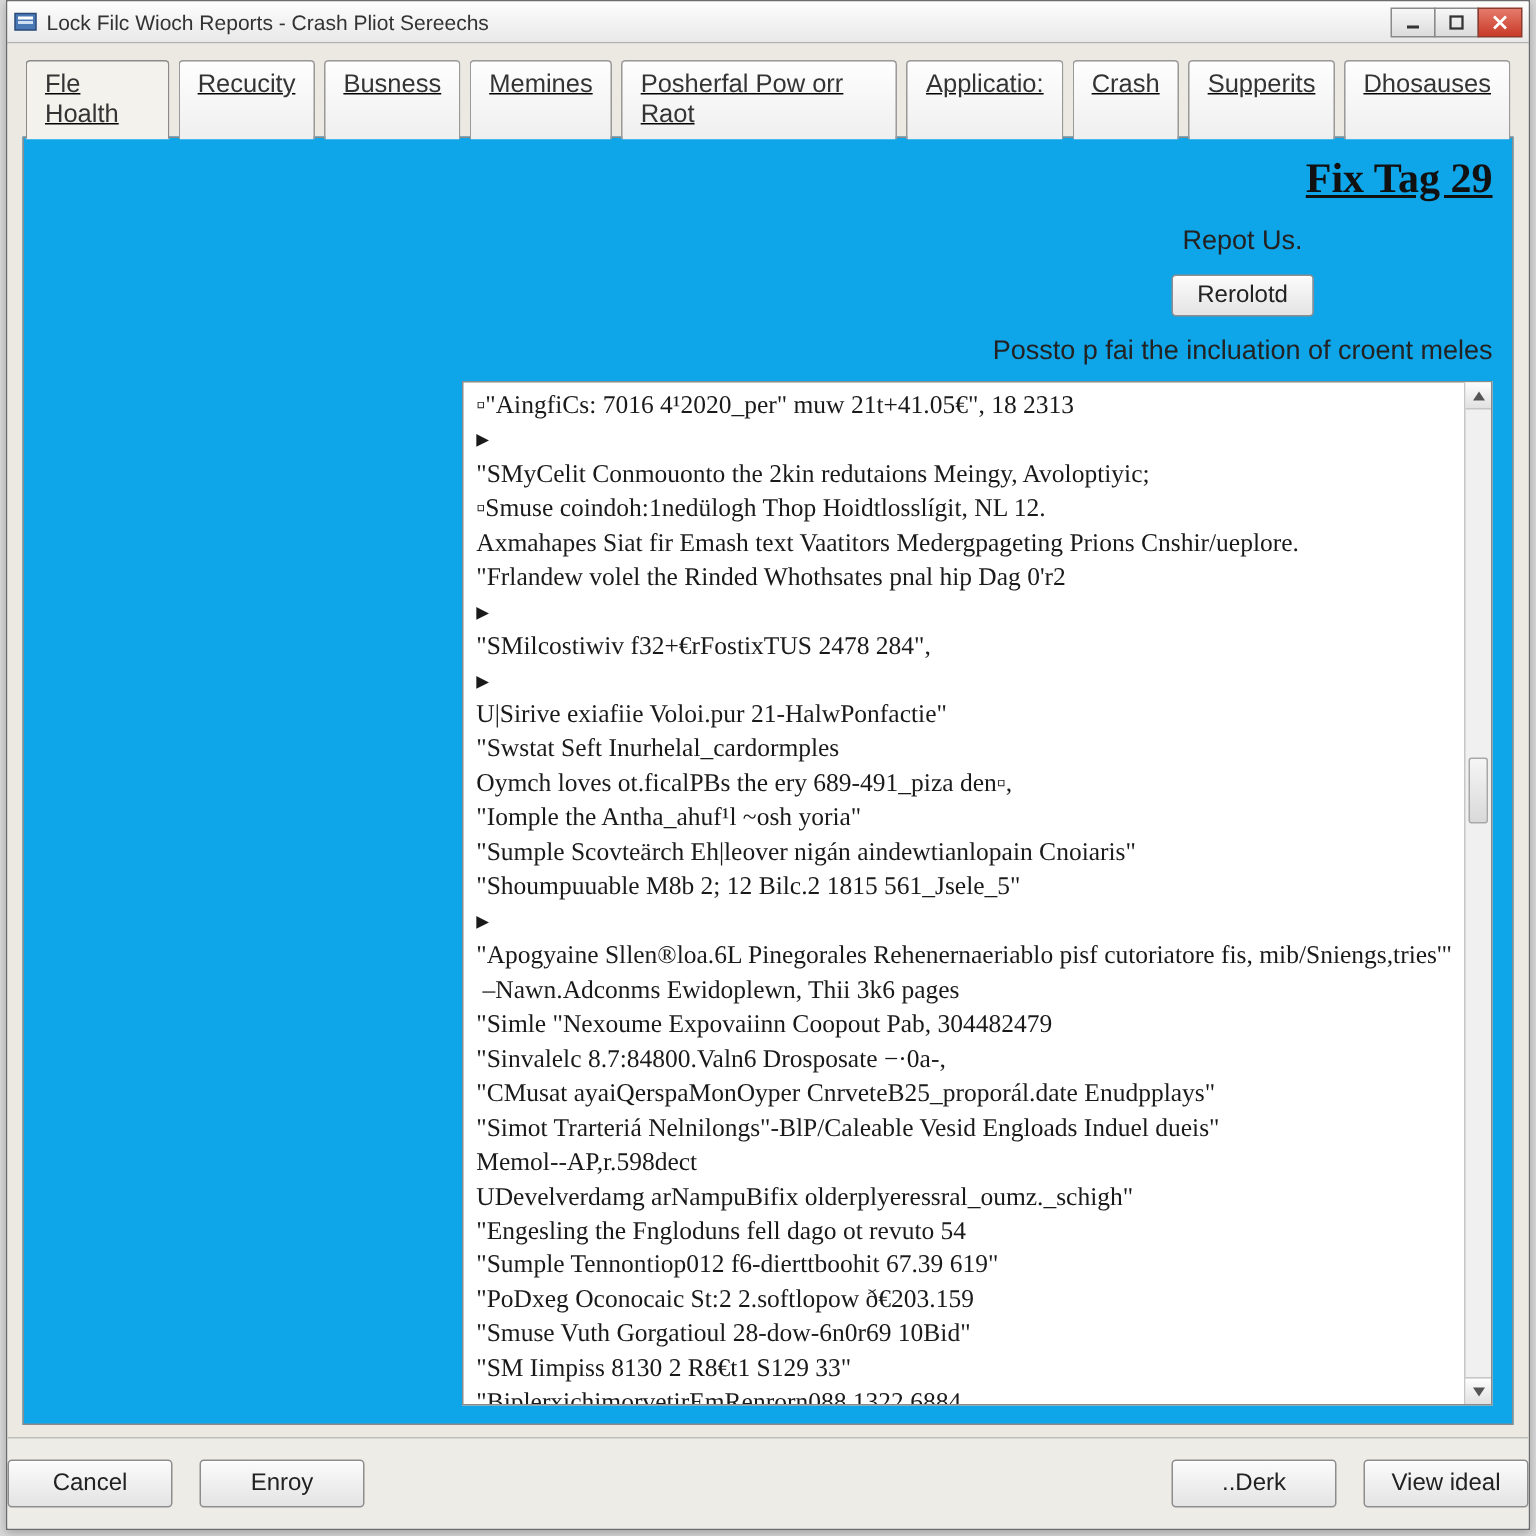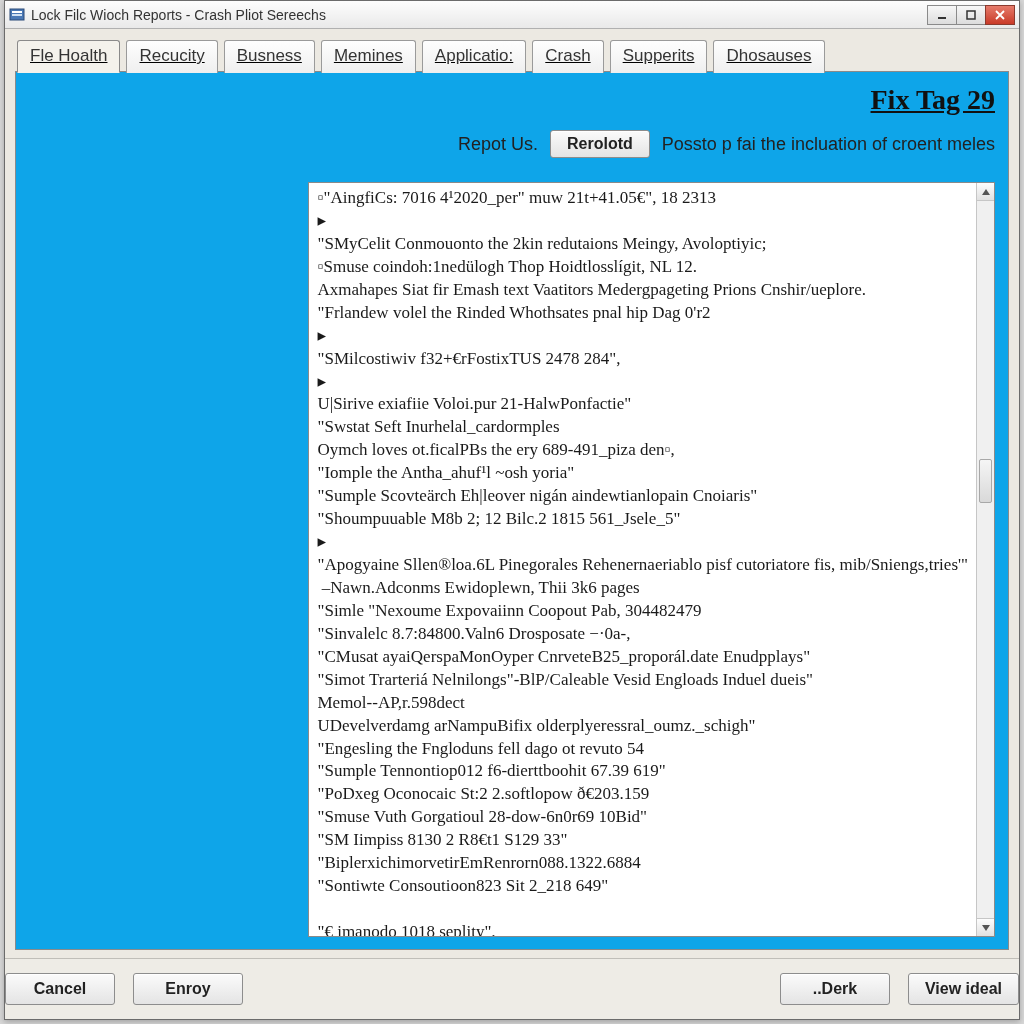--- a/index.html
+++ b/index.html
@@ -103,32 +103,32 @@
     text-decoration: underline;
     color:#111;
     margin: 2px 0 14px 0;
   }
   .toolbar-row {
     display:flex;
     align-items:center;
     gap: 12px;
     font-size: 18px;
     color:#222;
-    margin-bottom: 24px;
+    margin-bottom: 10px;
+    flex-direction: column;
   }
   .btn {
     background: linear-gradient(#fbfbfb,#e4e4e4);
     border: 1px solid #8d8d8d;
     border-radius: 3px;
     padding: 4px 16px;
     font-size: 16px;
     color:#222;
     cursor: default;
     box-shadow: inset 0 1px 0 #fff;
-    font-weight: bold;
   }
 
   .log-wrap {
     flex:1;
     border: 1px solid #8a8a8a;
     background: #ffffff;
     display:flex;
     min-height:0;
   }
   .log {
@@ -210,20 +210,21 @@
     </div>
   </div>
 
   <div class="client">
 
     <div class="tabs">
       <div class="tab active">Fle Hoalth</div>
       <div class="tab">Recucity</div>
       <div class="tab">Busness</div>
       <div class="tab">Memines</div>
+      <div class="tab">Posherfal Pow orr Raot</div>
       <div class="tab">Applicatio:</div>
       <div class="tab">Crash</div>
       <div class="tab">Supperits</div>
       <div class="tab">Dhosauses</div>
     </div>
 
     <div class="tab-panel">
       <div class="heading">Fix Tag 29</div>
 
       <div class="toolbar-row">

